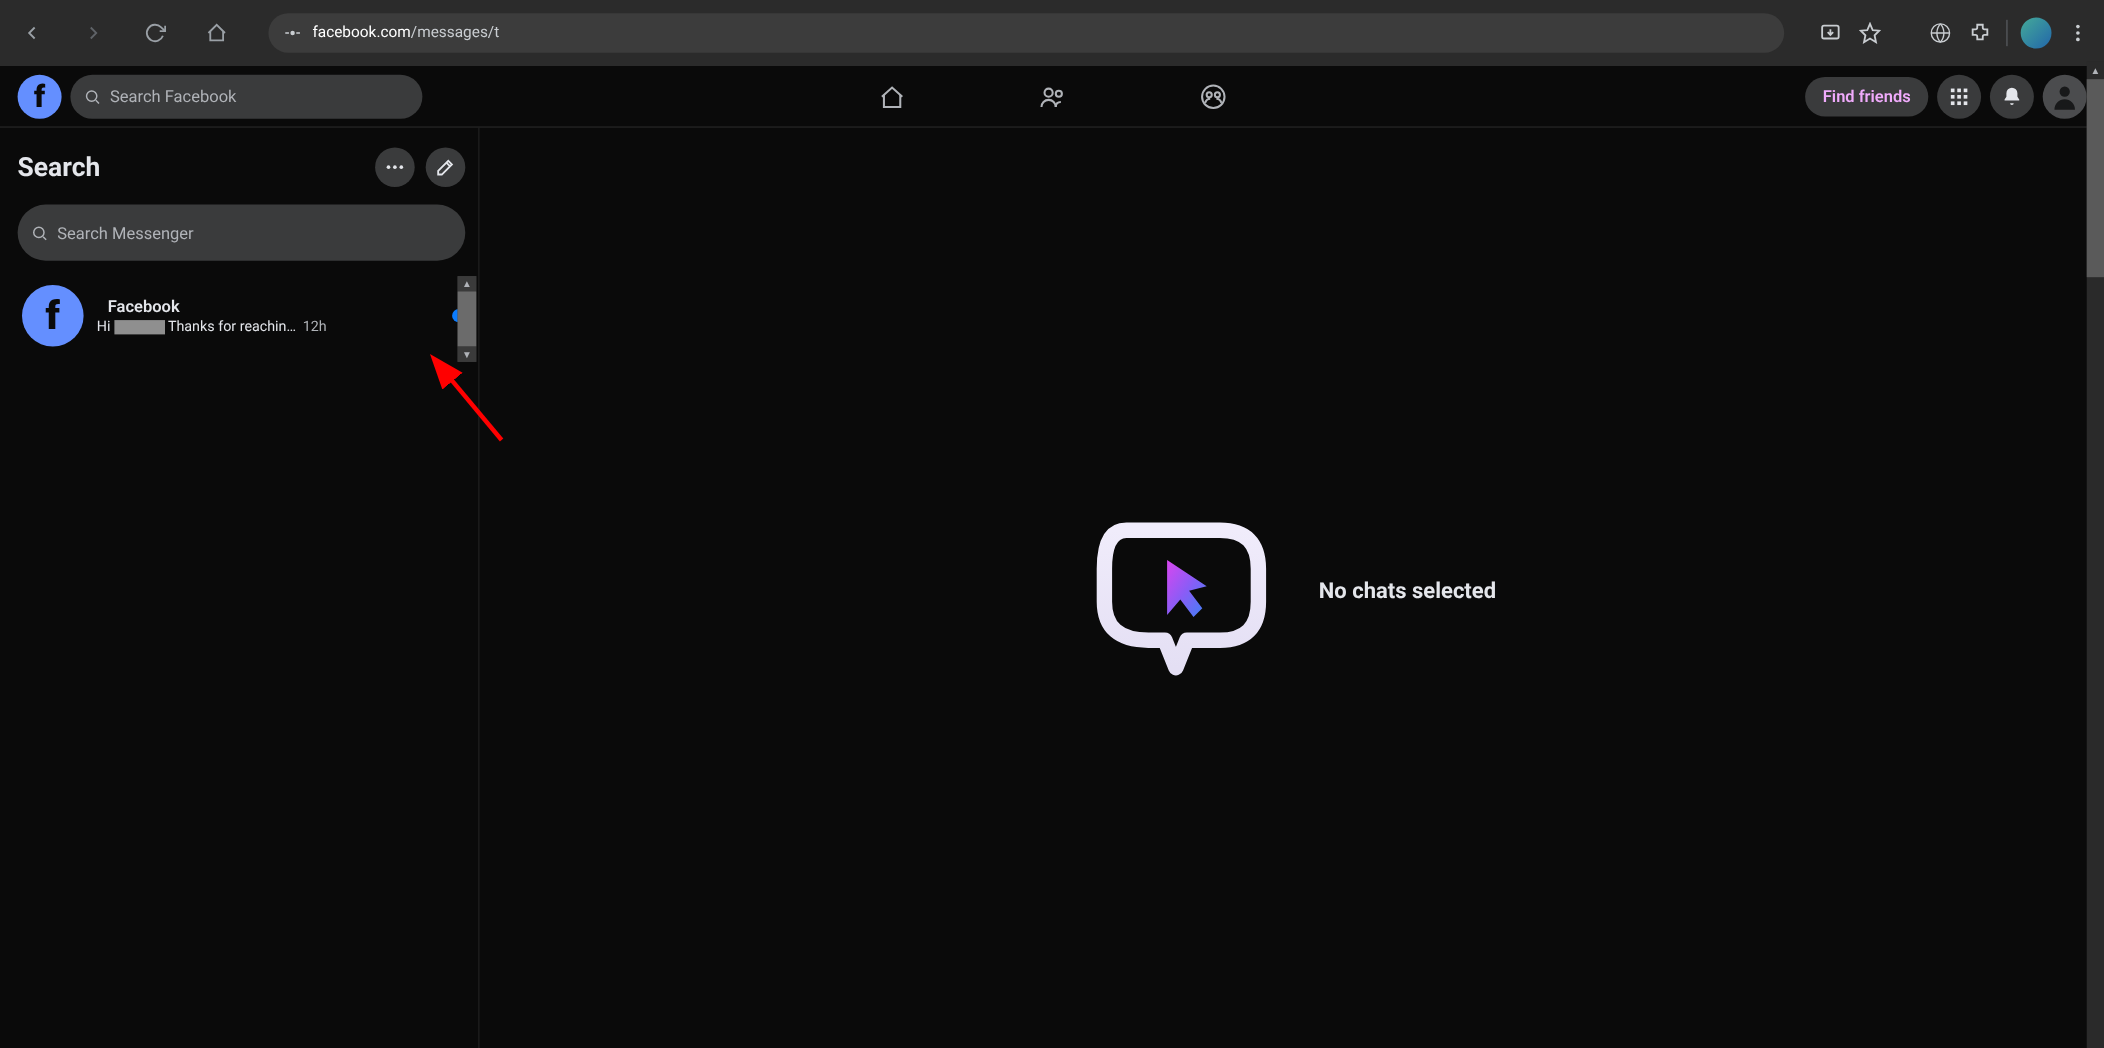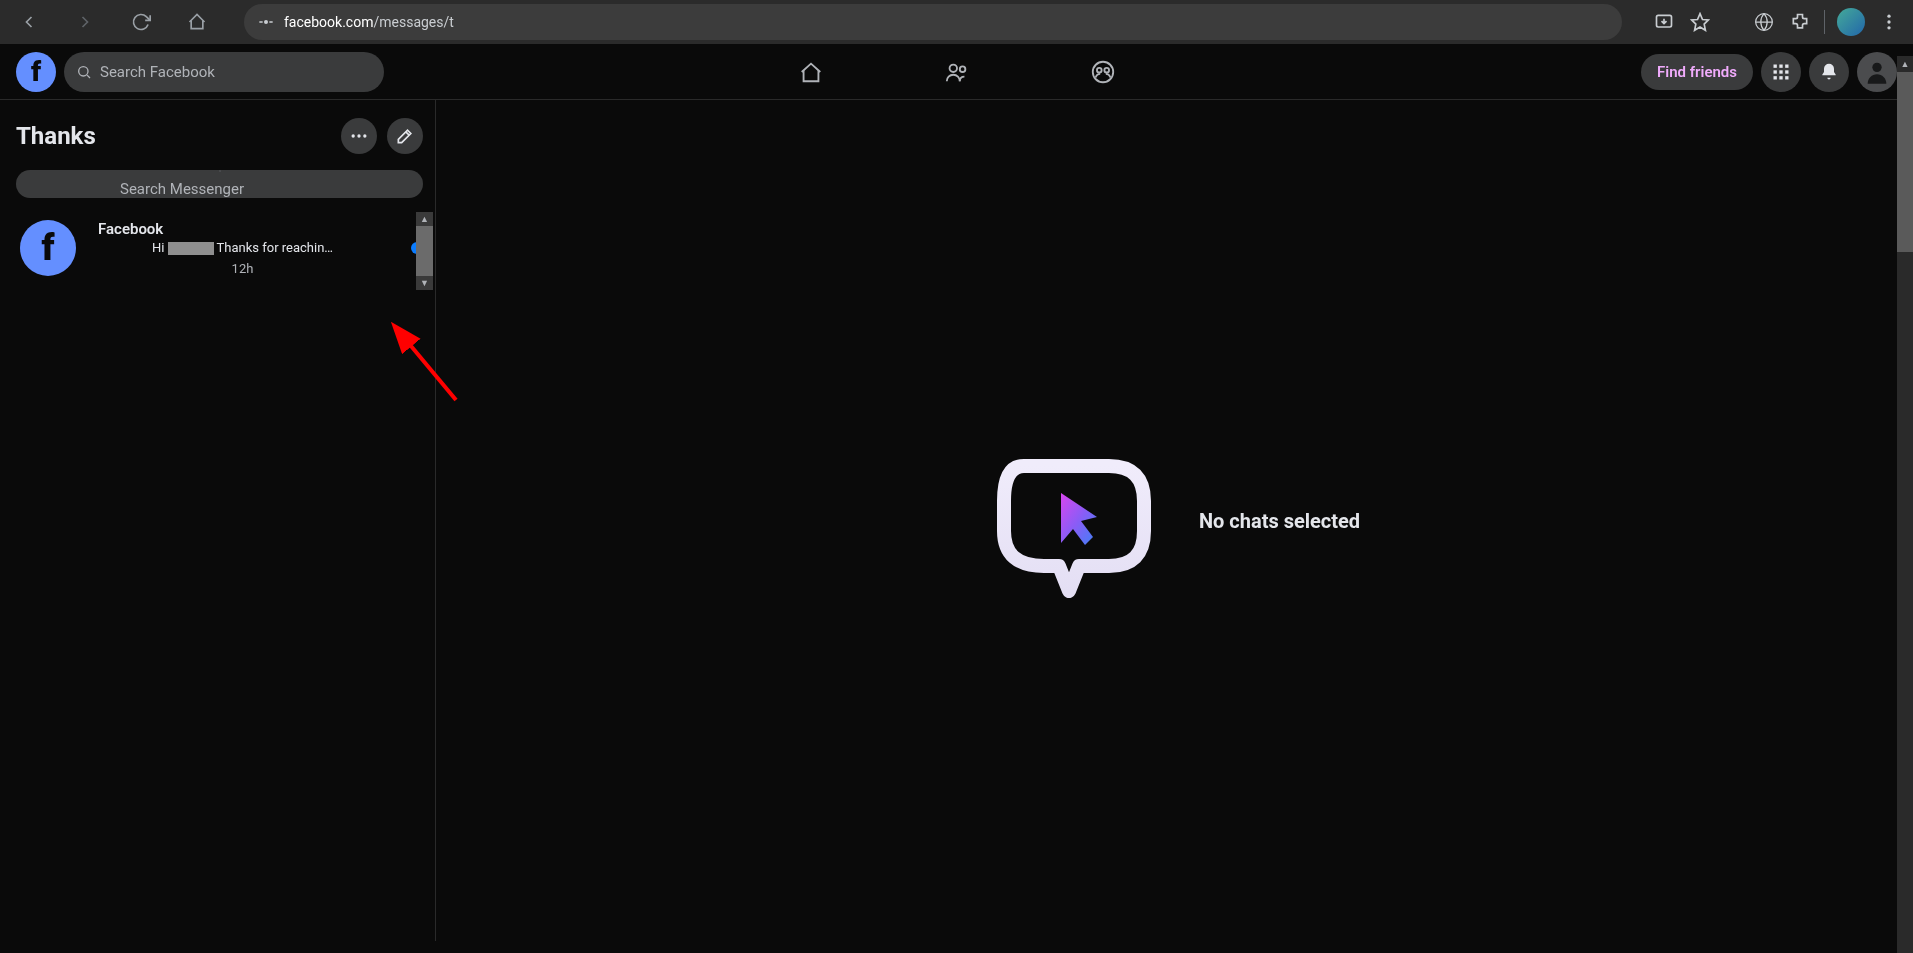--- a/index.html
+++ b/index.html
@@ -1,19 +1,19 @@
 <!DOCTYPE html>
 <html><head>
 <meta charset="utf-8">
 <style>
 * { margin: 0; padding: 0; box-sizing: border-box; font-family: -apple-system, BlinkMacSystemFont, "Segoe UI", Roboto, Helvetica, Arial, sans-serif; }
 body { background: #0a0a0a; color: #e4e6eb; overflow: hidden; width: 1913px; height: 953px; }
 
 
-.browser-chrome { height: 44px; background: #2b2b2b; display: flex; align-items: center; padding: 0 12px; gap: 22px; }
+.browser-chrome { height: 60px; background: #2b2b2b; display: flex; align-items: center; padding: 0 12px; gap: 22px; }
 .nav-btn { width: 34px; height: 34px; display: flex; align-items: center; justify-content: center; border-radius: 50%; color: #9aa0a6; }
 .nav-btn.disabled { color: #5f6368; }
 .nav-btn svg { width: 20px; height: 20px; }
 .url-bar { flex: 1; height: 36px; background: #3c3c3c; border-radius: 18px; display: flex; align-items: center; padding: 0 14px; gap: 10px; margin: 0 8px; }
 .url-text { color: #c9cdd1; font-size: 14px; }
 .url-domain { color: #ffffff; }
 .chrome-right { display: flex; align-items: center; gap: 12px; }
 .chrome-icon { width: 24px; height: 24px; display: flex; align-items: center; justify-content: center; color: #c9cdd1; }
 .divider { width: 1px; height: 24px; background: #5f6368; }
 .profile-dot { width: 28px; height: 28px; border-radius: 50%; background: linear-gradient(135deg,#4a9,#26a); }
@@ -35,32 +35,32 @@
 .circle-btn svg { width: 20px; height: 20px; color: #e4e6eb; }
 .avatar-btn { width: 40px; height: 40px; border-radius: 50%; background: #4b4c4e; display: flex; align-items: center; justify-content: center; cursor: pointer; }
 .avatar-btn svg { width: 28px; height: 28px; color: #18191a; }
 
 
 .main { display: flex; height: calc(953px - 56px - 56px); }
 .sidebar { width: 436px; background: #0a0a0a; border-right: 1px solid #2a2a2a; padding: 12px 4px 12px 12px; display: flex; flex-direction: column; }
 .sidebar-header { display: flex; align-items: center; justify-content: space-between; padding: 6px 8px 10px 4px; }
 .sidebar-title { font-size: 24px; font-weight: 700; color: #e4e6eb; }
 .sidebar-actions { display: flex; gap: 10px; }
-.msgr-search { height: 28px; background: #3a3b3c; border-radius: 50px; display: flex; align-items: center; padding: 0 12px; gap: 8px; margin: 6px 8px 14px 4px; flex-direction: column; }
+.msgr-search { height: 51px; background: #3a3b3c; border-radius: 50px; display: flex; align-items: center; padding: 0 12px; gap: 8px; margin: 6px 8px 14px 4px; }
 .msgr-search svg { width: 16px; height: 16px; color: #b0b3b8; }
 .msgr-search-input { background: none; border: none; color: #e4e6eb; font-size: 15px; outline: none; flex: 1; }
 .msgr-search-input::placeholder { color: #b0b3b8; }
 
 .chat-list { position: relative; }
 .chat-item { display: flex; align-items: center; gap: 12px; padding: 8px 8px; border-radius: 8px; cursor: pointer; }
 .chat-avatar { width: 56px; height: 56px; border-radius: 50%; background: #648fff; display: flex; align-items: center; justify-content: center; flex-shrink: 0; }
 .chat-avatar-text { font-size: 36px; font-weight: 900; color: #0a0a0a; }
 .chat-body { flex: 1; min-width: 0; }
 .chat-name { font-size: 15px; font-weight: 600; color: #e4e6eb; margin-bottom: 2px; margin-left: 10px; }
-.chat-preview-row { display: flex; align-items: center; gap: 6px; flex-direction: column; }
+.chat-preview-row { display: flex; align-items: center; gap: 6px; }
 .chat-preview { font-size: 13px; color: #e4e6eb; white-space: nowrap; overflow: hidden; text-overflow: ellipsis; max-width: 232px; }
 .chat-time { font-size: 13px; color: #b0b3b8; }
 .redact { display: inline-block; width: 46px; height: 13px; background: #8f8f8f; vertical-align: middle; }
 .unread-dot { width: 12px; height: 12px; border-radius: 50%; background: #0a7cff; flex-shrink: 0; margin-left: 2px; }
 
 .scroll-track { position: absolute; right: -2px; top: 0px; width: 17px; height: 78px; background: #3a3a3a; }
 .scroll-arrow { width: 17px; height: 14px; background: #3a3a3a; display: flex; align-items: center; justify-content: center; color: #b0b3b8; font-size: 9px; }
 .scroll-thumb { height: 50px; background: #6b6b6b; }
 
 
@@ -205,21 +205,21 @@
           <circle cx="12" cy="8" r="4"></circle>
           <path d="M4 22c0-4.4 3.6-8 8-8s8 3.6 8 8"></path>
         </svg>
     </div>
   </div>
 </div>
 
 <div class="main">
   <div class="sidebar">
     <div class="sidebar-header">
-      <div class="sidebar-title">Thanks</div>
+      <div class="sidebar-title">Search</div>
       <div class="sidebar-actions">
         <div class="circle-btn" style="width:36px;height:36px">
           <svg viewBox="0 0 24 24" fill="currentColor" width="18" height="18">
               <circle cx="5" cy="12" r="2"></circle>
               <circle cx="12" cy="12" r="2"></circle>
               <circle cx="19" cy="12" r="2"></circle>
             </svg>
         </div>
         <div class="circle-btn" style="width:36px;height:36px">
           <svg viewBox="0 0 24 24" fill="none" stroke="currentColor" stroke-width="2" width="18" height="18">

